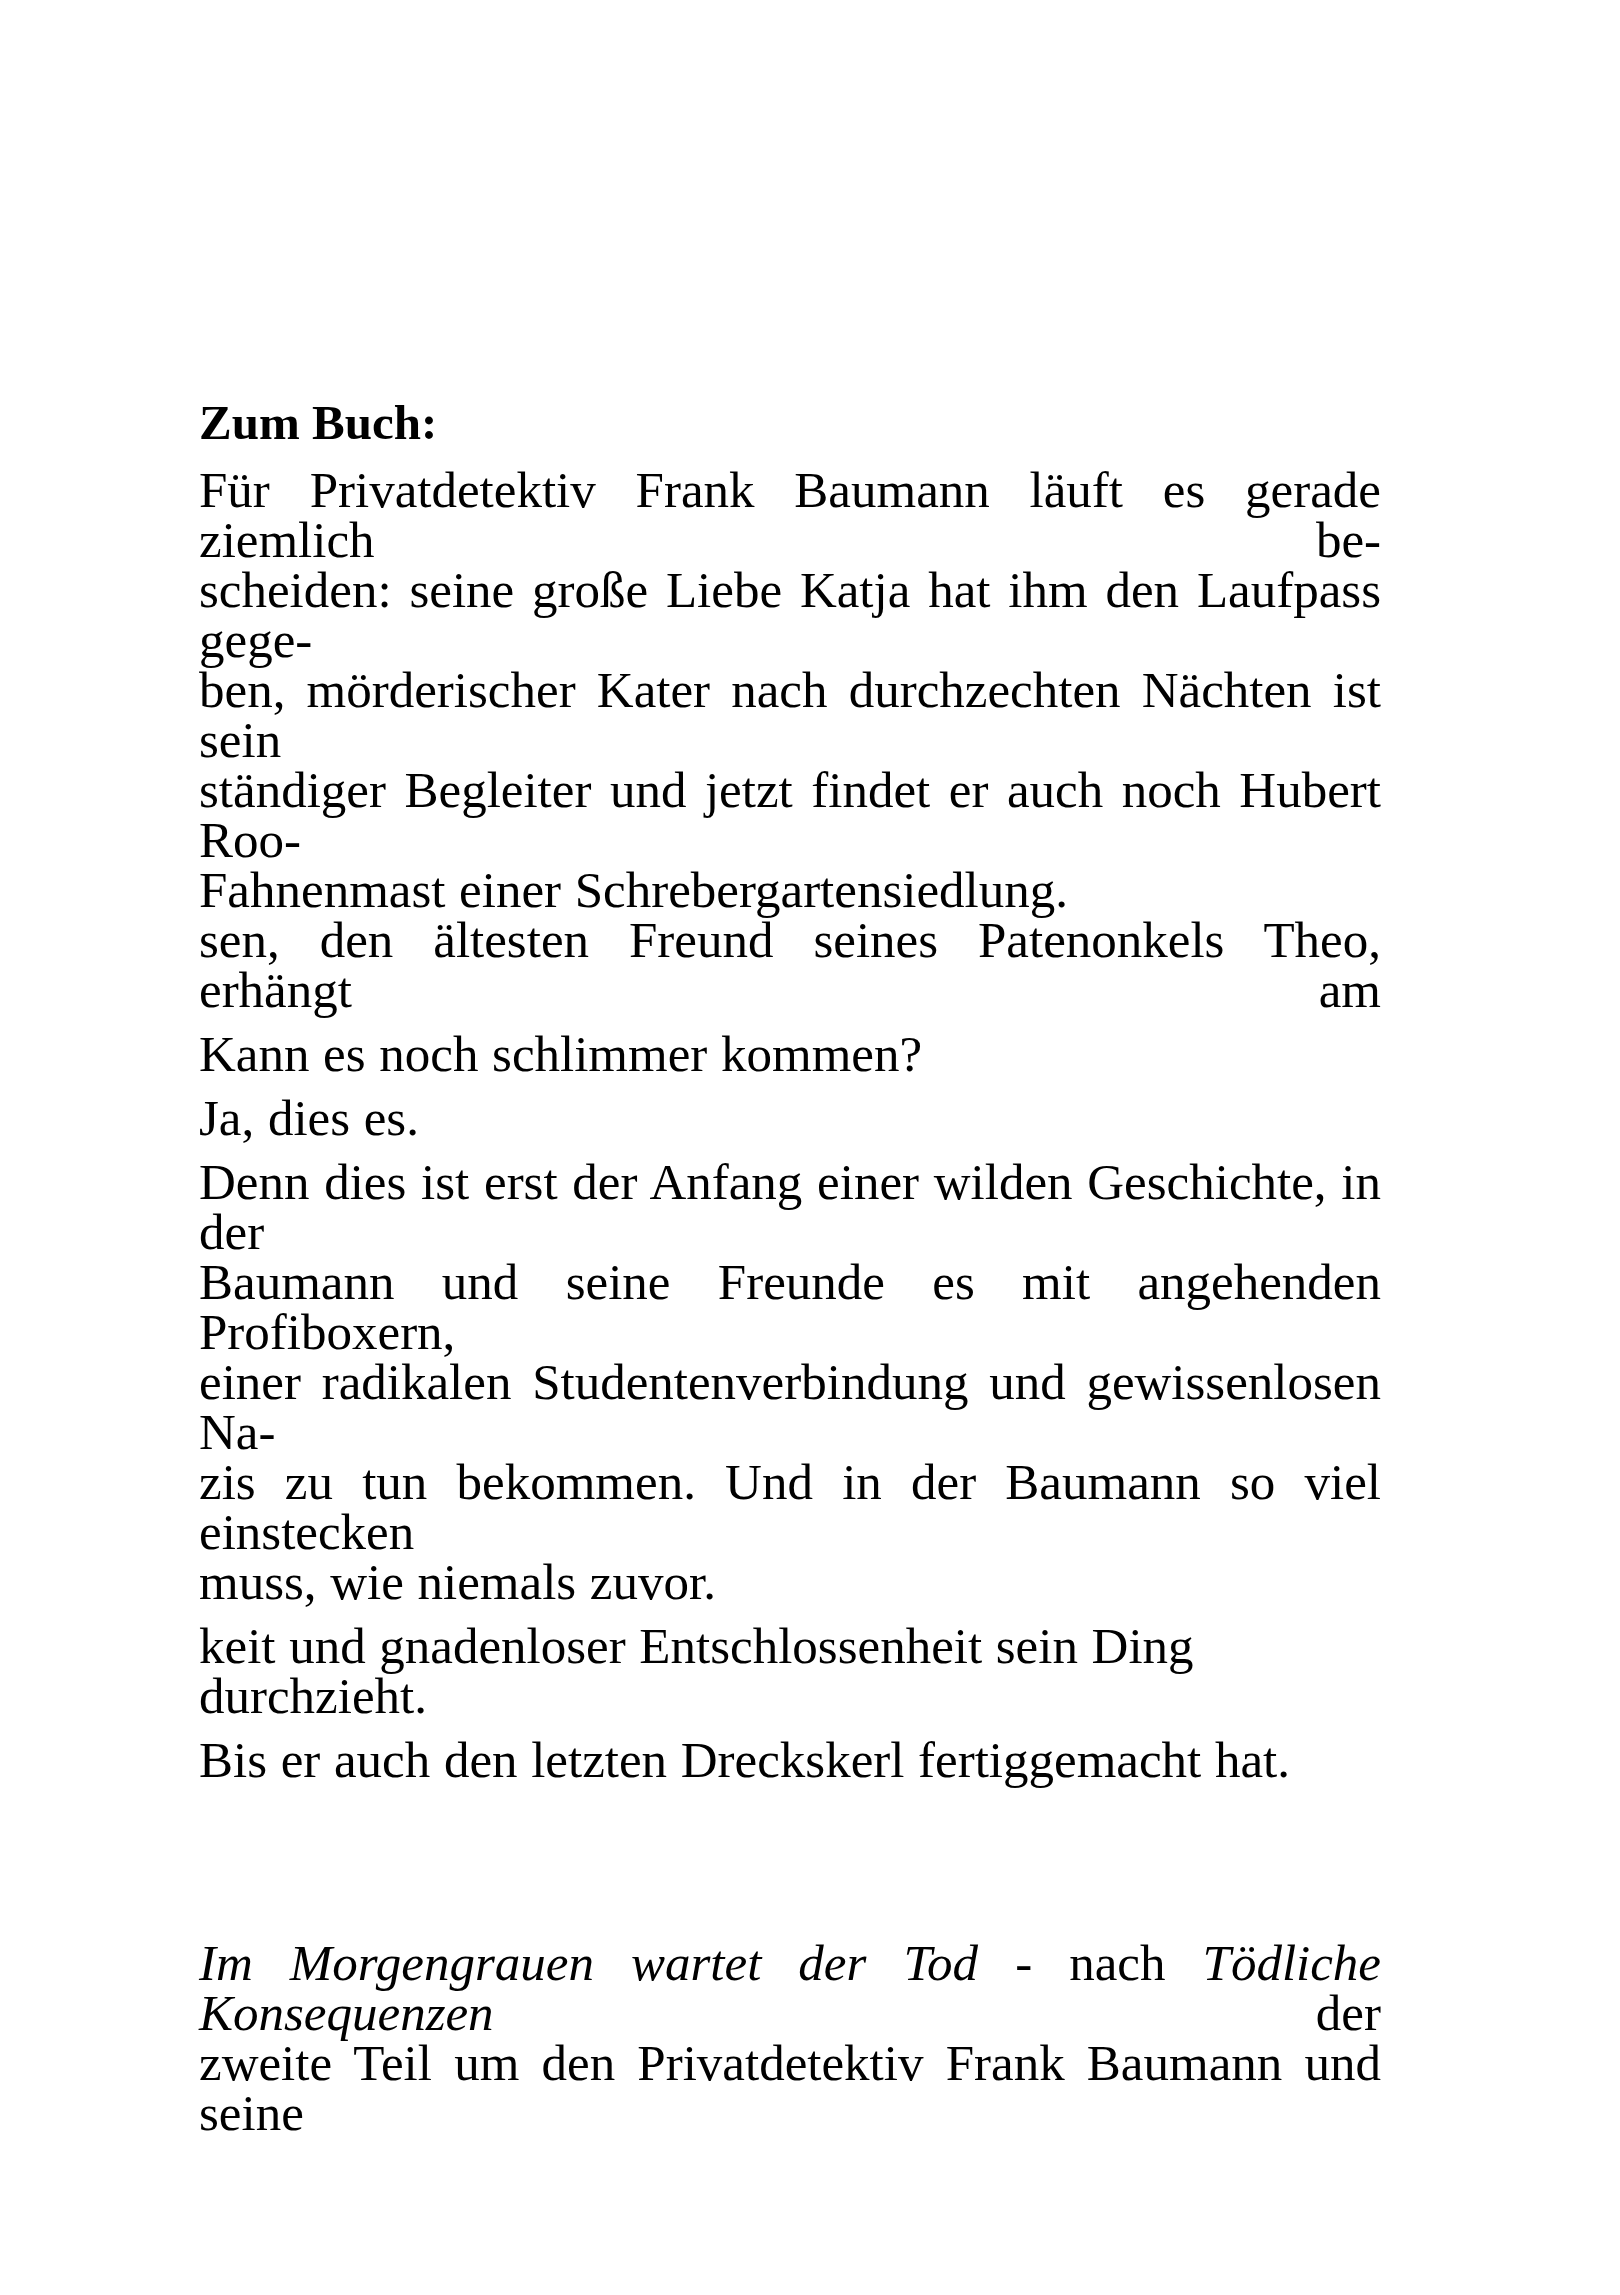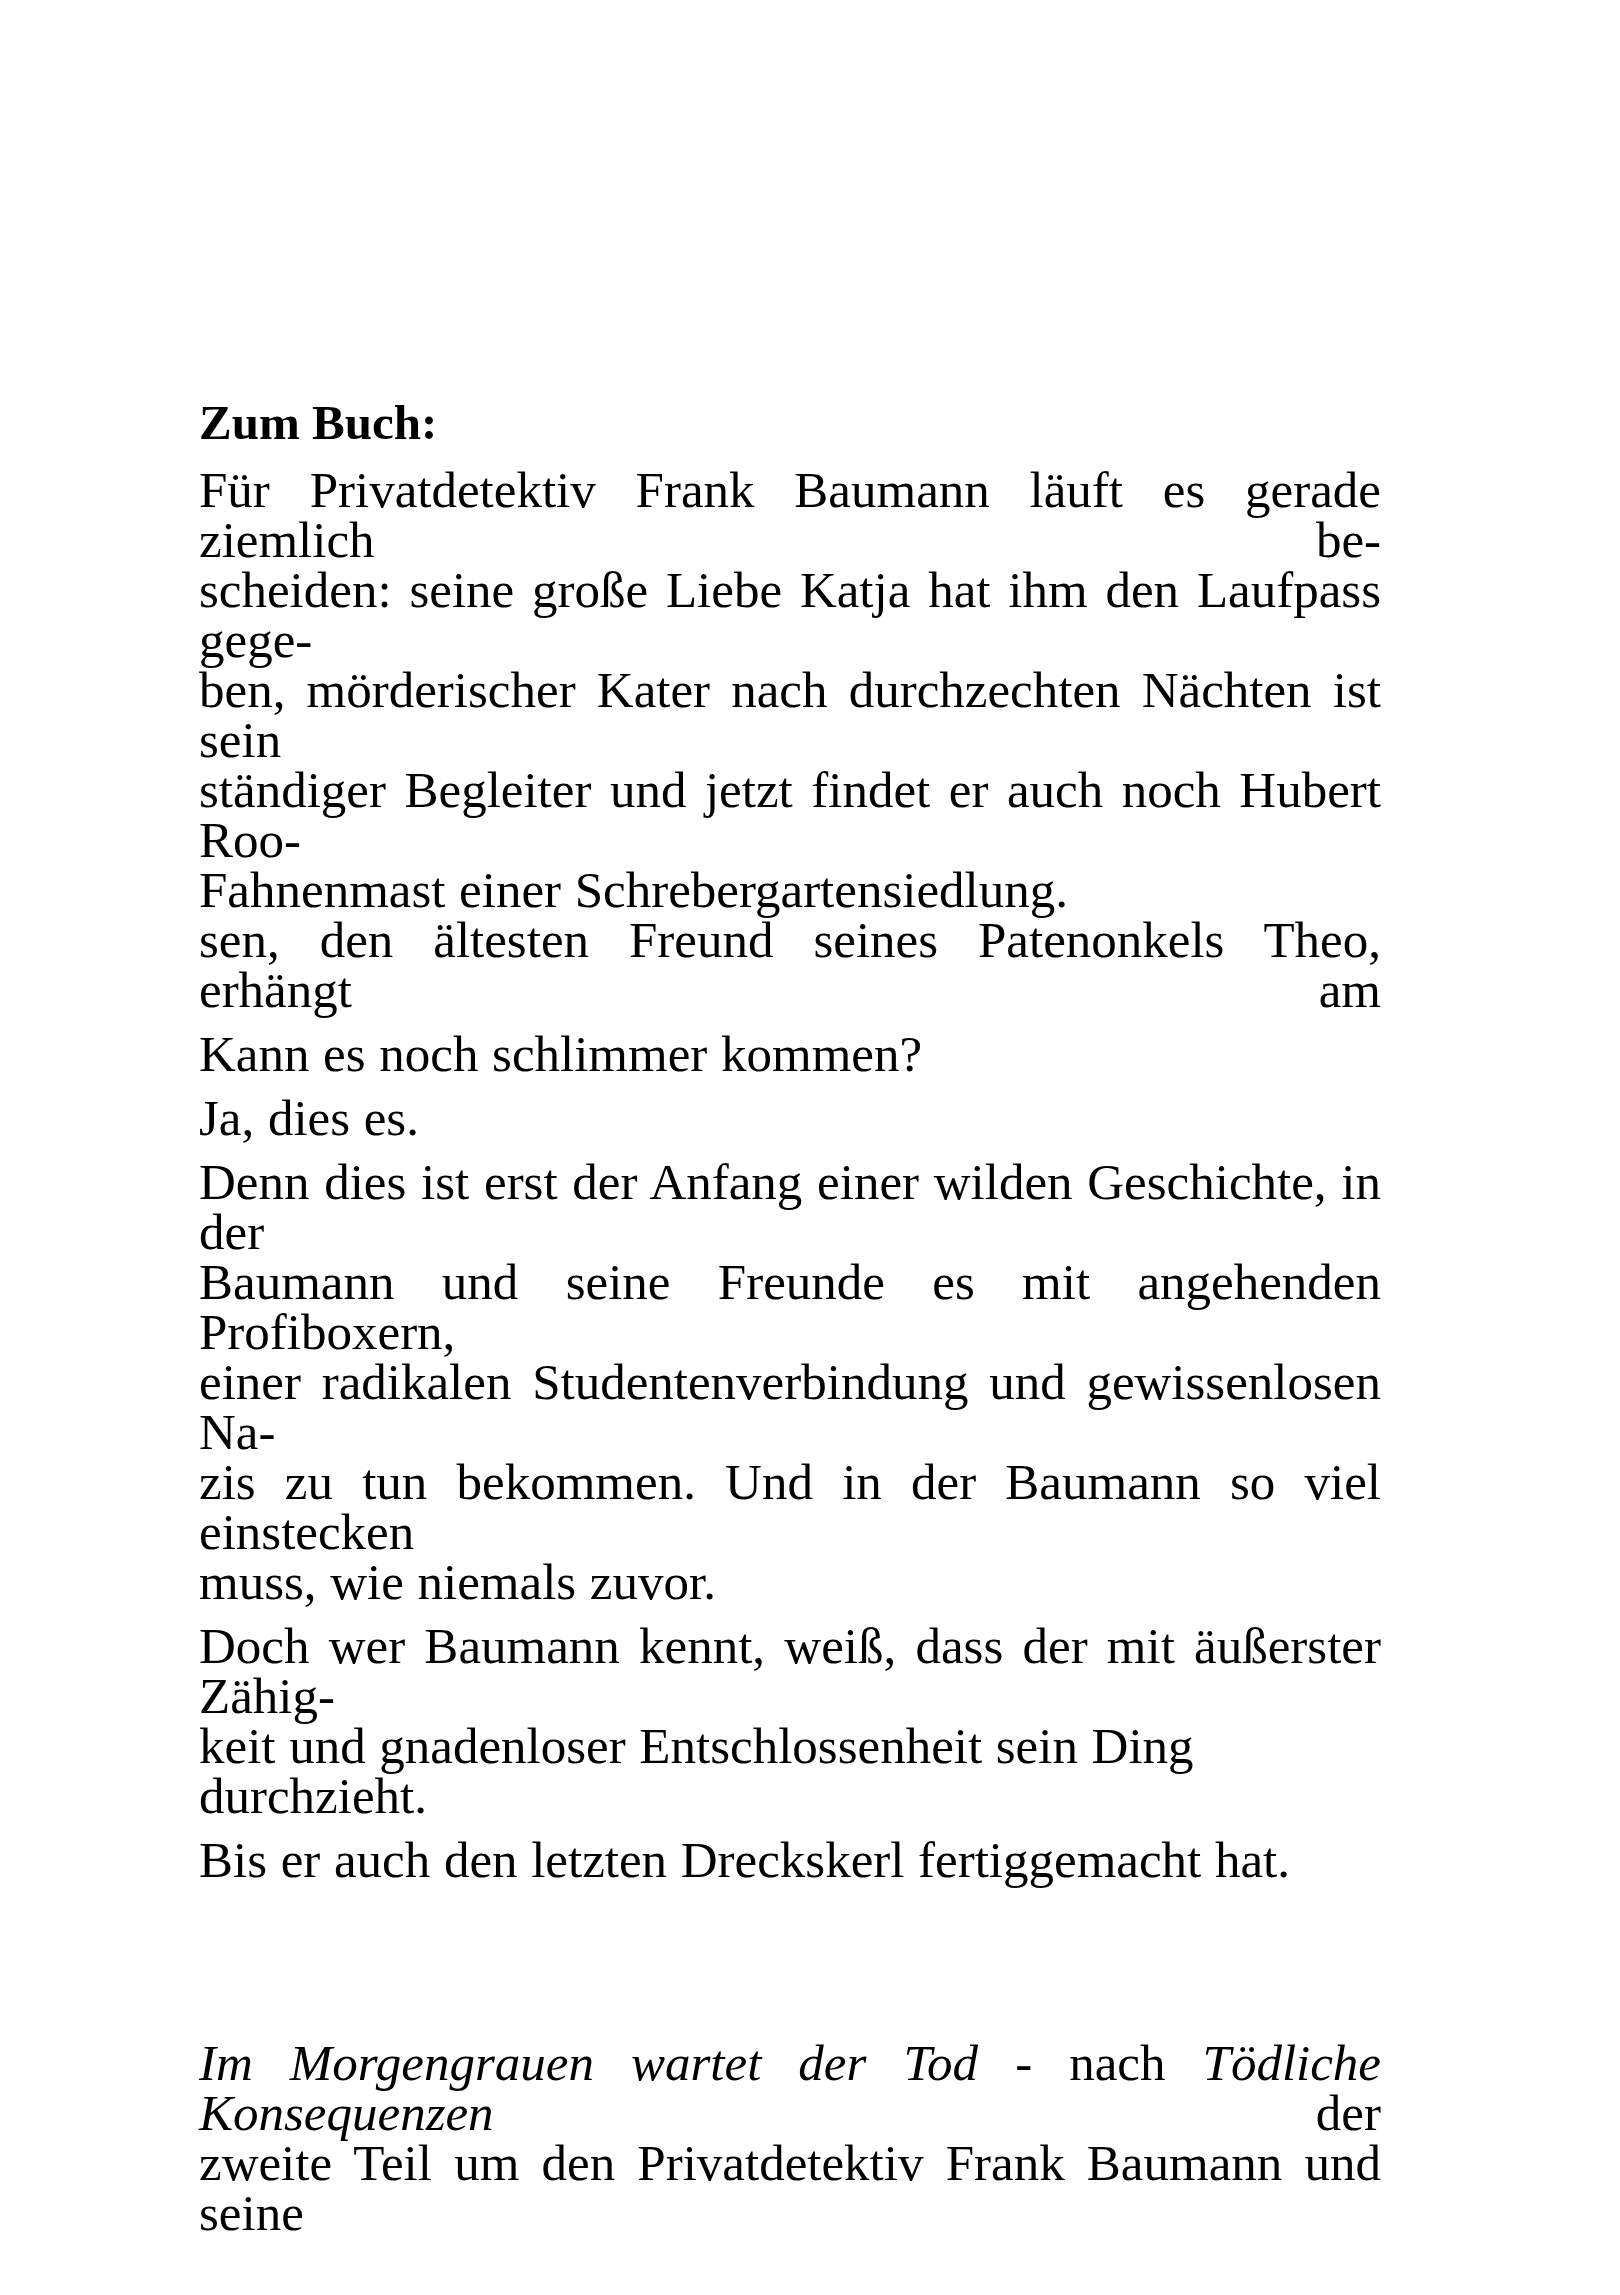--- a/index.html
+++ b/index.html
@@ -73,21 +73,20 @@
         <span class="line last"><span>Ja, dies es.</span></span>
       </p>
       <p class="para">
         <span class="line"><span>Denn dies ist erst der Anfang einer wilden Geschichte, in der</span></span>
         <span class="line"><span>Baumann und seine Freunde es mit angehenden Profiboxern,</span></span>
         <span class="line"><span>einer radikalen Studentenverbindung und gewissenlosen Na-</span></span>
         <span class="line"><span>zis zu tun bekommen. Und in der Baumann so viel einstecken</span></span>
         <span class="line last"><span>muss, wie niemals zuvor.</span></span>
       </p>
       <p class="para">
-        <span class="line"><span>Doch wer Baumann kennt, weiß, dass der mit äußerster Zähig-</span></span>
         <span class="line last"><span>keit und gnadenloser Entschlossenheit sein Ding durchzieht.</span></span>
       </p>
       <p class="para">
         <span class="line last"><span>Bis er auch den letzten Dreckskerl fertiggemacht hat.</span></span>
       </p>
       <p class="para gap-before">
         <span class="line"><span class="it">Im Morgengrauen wartet der Tod</span><span> - nach </span><span class="it">Tödliche Konsequenzen</span><span> der</span></span>
         <span class="line"><span>zweite Teil um den Privatdetektiv Frank Baumann und seine</span></span>
       </p>
     </div>

